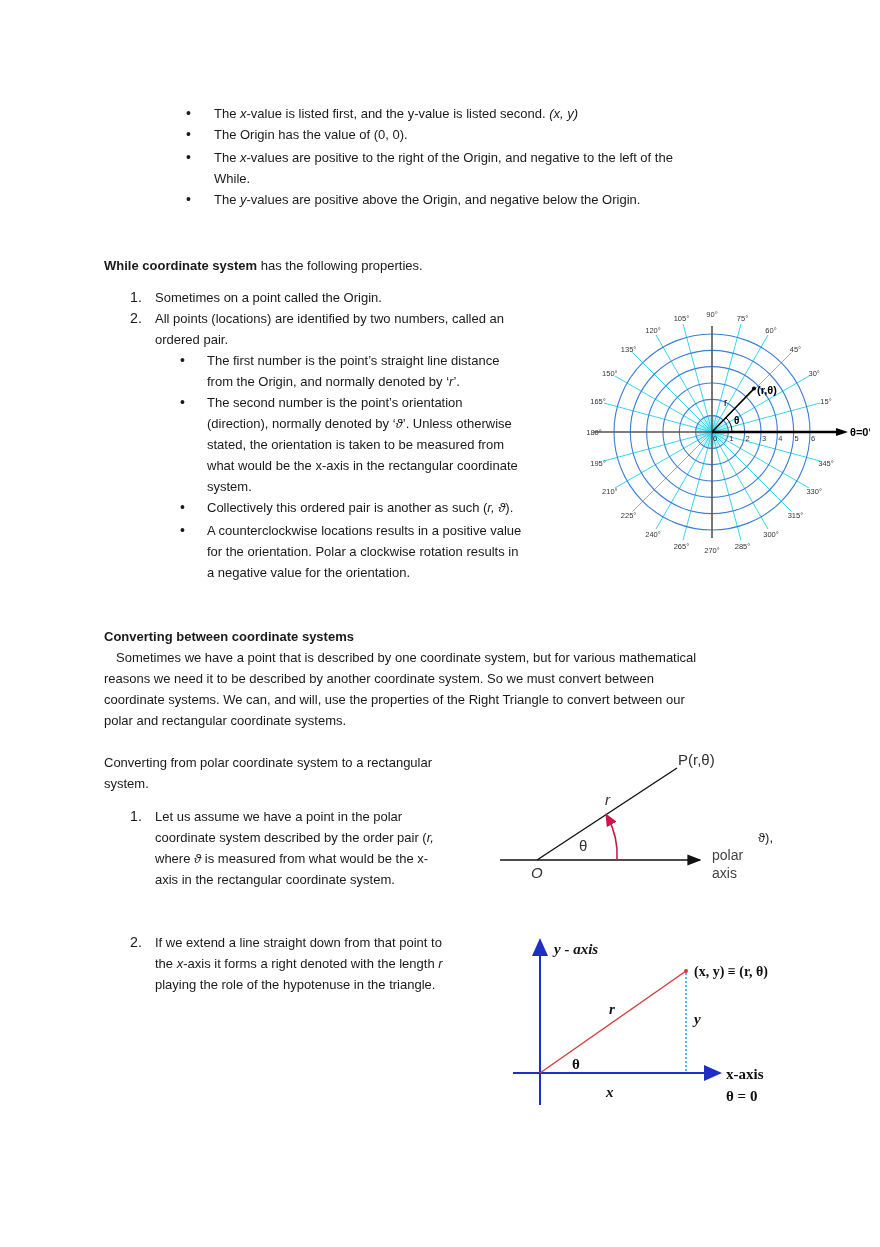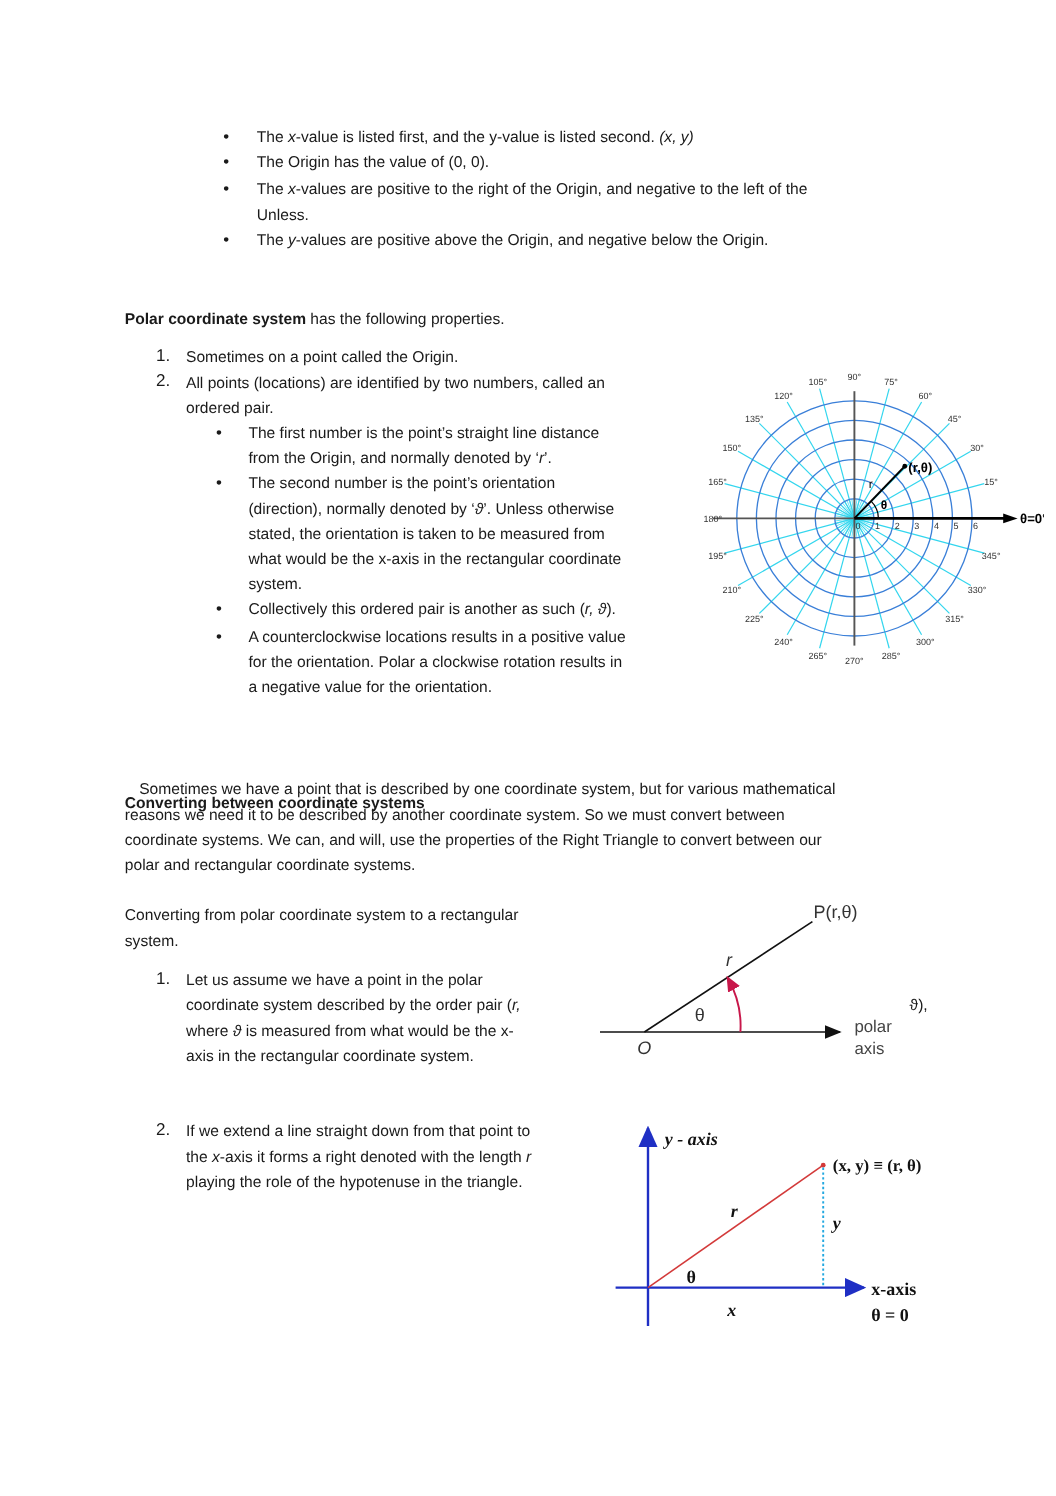--- a/index.html
+++ b/index.html
@@ -16,26 +16,26 @@
 </head>
 <body>
 
 <div>
   <span class="bul" style="left:186px;top:103px">•</span>
   <div class="t" style="left:214px;top:103px"><span>The </span><i>x</i><span>-value is listed first, and the y-value is listed second. </span><i>(x, y)</i></div>
   <span class="bul" style="left:186px;top:124px">•</span>
   <div class="t" style="left:214px;top:124px">The Origin has the value of (0, 0).</div>
   <span class="bul" style="left:186px;top:147px">•</span>
   <div class="t" style="left:214px;top:147px"><span>The </span><i>x</i><span>-values are positive to the right of the Origin, and negative to the left of the</span></div>
-  <div class="t" style="left:214px;top:168px">Unless.</div>
+  <div class="t" style="left:214px;top:168px">While.</div>
   <span class="bul" style="left:186px;top:189px">•</span>
   <div class="t" style="left:214px;top:189px"><span>The </span><i>y</i><span>-values are positive above the Origin, and negative below the Origin.</span></div>
 </div>
 
-<div class="t" style="left:104px;top:255px"><b>Polar coordinate system</b><span> has the following properties.</span></div>
+<div class="t" style="left:104px;top:255px"><b>While coordinate system</b><span> has the following properties.</span></div>
 
 <div>
   <span class="num" style="left:130px;top:287px">1.</span>
   <div class="t" style="left:155px;top:287px">Sometimes on a point called the Origin.</div>
   <span class="num" style="left:130px;top:308px">2.</span>
   <div class="t" style="left:155px;top:308px">All points (locations) are identified by two numbers, called an</div>
   <div class="t" style="left:155px;top:329px">ordered pair.</div>
 
   <span class="bul" style="left:180px;top:350px">•</span>
   <div class="t" style="left:207px;top:350px">The first number is the point’s straight line distance</div>
@@ -176,21 +176,21 @@
       <text x="200.33333333333331" y="136" font-size="7.5" fill="#333" text-anchor="middle">4</text>
       <text x="216.66666666666666" y="136" font-size="7.5" fill="#333" text-anchor="middle">5</text>
       <text x="233" y="136" font-size="7.5" fill="#333" text-anchor="middle">6</text>
       <text x="176.98052085473873" y="88.52789806620086" font-size="11" font-weight="bold" fill="#000">(r,θ)</text>
       <text x="143.99026042736938" y="101.26394903310043" font-size="10" fill="#000">r</text>
       <text x="154" y="119" font-size="10" font-weight="bold" fill="#000">θ</text>
       <text x="270" y="131" font-size="11" font-weight="bold" fill="#000">θ=0°</text>
     </g>
 </svg>
 
-<div class="t" style="left:104px;top:658px"><b>Converting between coordinate systems</b></div>
+<div class="t" style="left:104px;top:626px"><b>Converting between coordinate systems</b></div>
 <div class="t" style="left:116px;top:647px">Sometimes we have a point that is described by one coordinate system, but for various mathematical</div>
 <div class="t" style="left:104px;top:668px">reasons we need it to be described by another coordinate system. So we must convert between</div>
 <div class="t" style="left:104px;top:689px">coordinate systems. We can, and will, use the properties of the Right Triangle to convert between our</div>
 <div class="t" style="left:104px;top:710px">polar and rectangular coordinate systems.</div>
 
 <div class="t" style="left:104px;top:752px">Converting from polar coordinate system to a rectangular</div>
 <div class="t" style="left:104px;top:773px">system.</div>
 
 <span class="num" style="left:130px;top:806px">1.</span>
 <div class="t" style="left:155px;top:806px">Let us assume we have a point in the polar</div>

